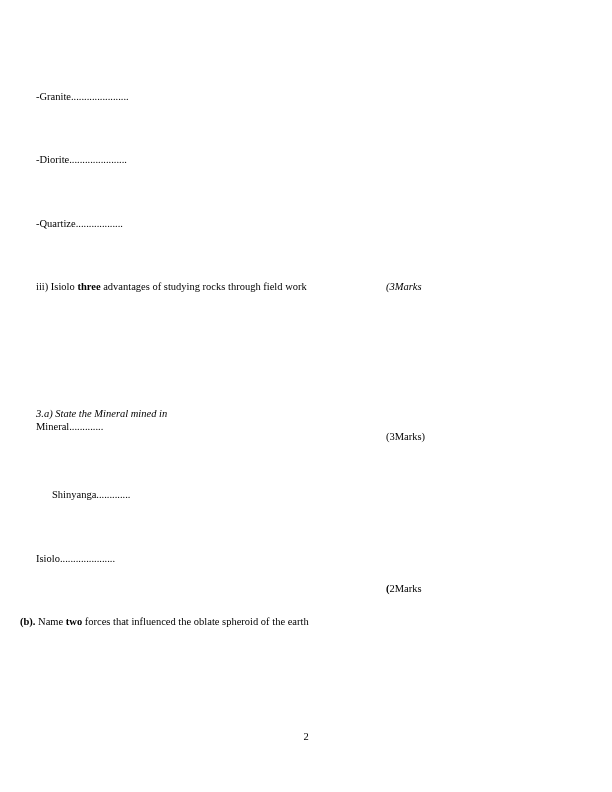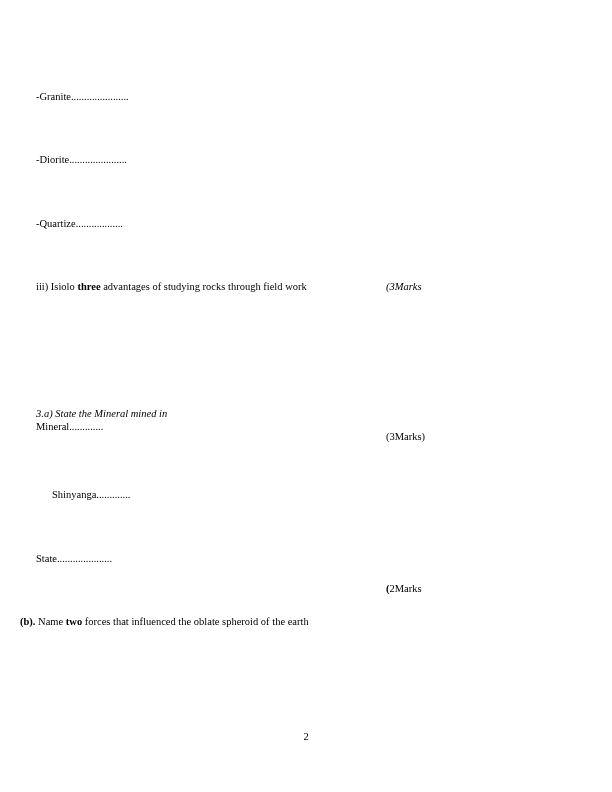--- a/index.html
+++ b/index.html
@@ -21,20 +21,20 @@
 
 <div class="line" style="left:36px; top:280px;">
   <span>iii) Isiolo </span><b>three</b><span> advantages of studying rocks through field work</span>
 </div>
 <div class="marks" style="left:386px; top:280px;font-style:italic;">(3Marks</div>
 
 <div class="line" style="left:36px; top:407px;font-style:italic;">3.a) State the Mineral mined in</div>
 <div class="marks" style="left:386px; top:430px;">(3Marks)</div>
 <div class="line" style="left:36px; top:420px;">Mineral.............</div>
 <div class="line" style="left:36px; top:488px;margin-left:16px;">Shinyanga.............</div>
-<div class="line" style="left:36px; top:552px;">State.....................</div>
+<div class="line" style="left:36px; top:552px;">Isiolo.....................</div>
 
 <div class="line" style="left:20px; top:615px;">
   <b>(b).</b><span> Name </span><b>two</b><span> forces that influenced the oblate spheroid of the earth</span>
 </div>
 <div class="marks" style="left:386px; top:582px;"><b>(</b><span>2Marks</span></div>
 
 <div class="pagenum">2</div>
 
 </body></html>

